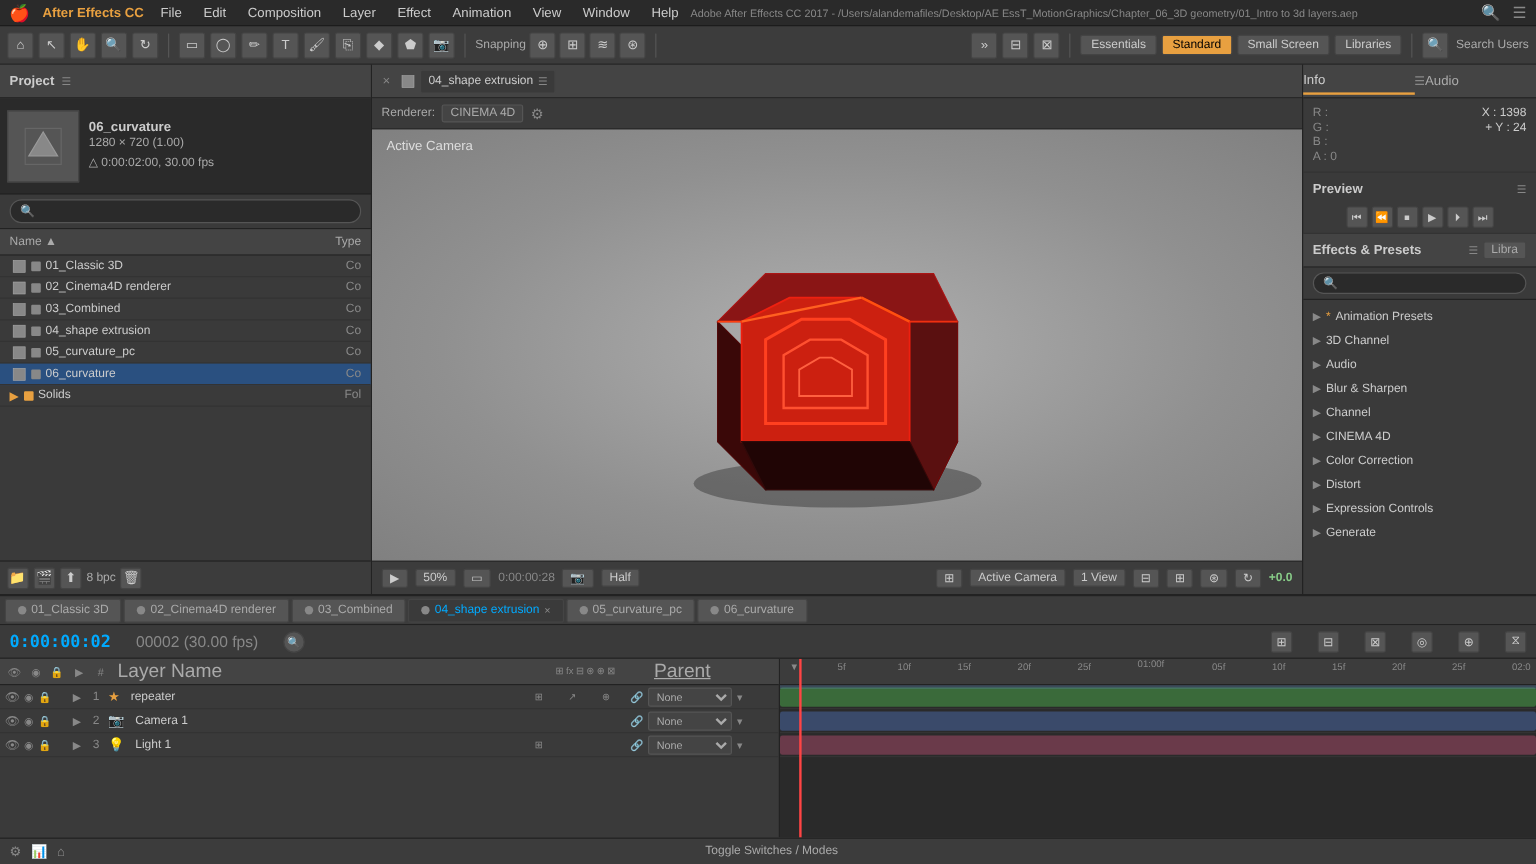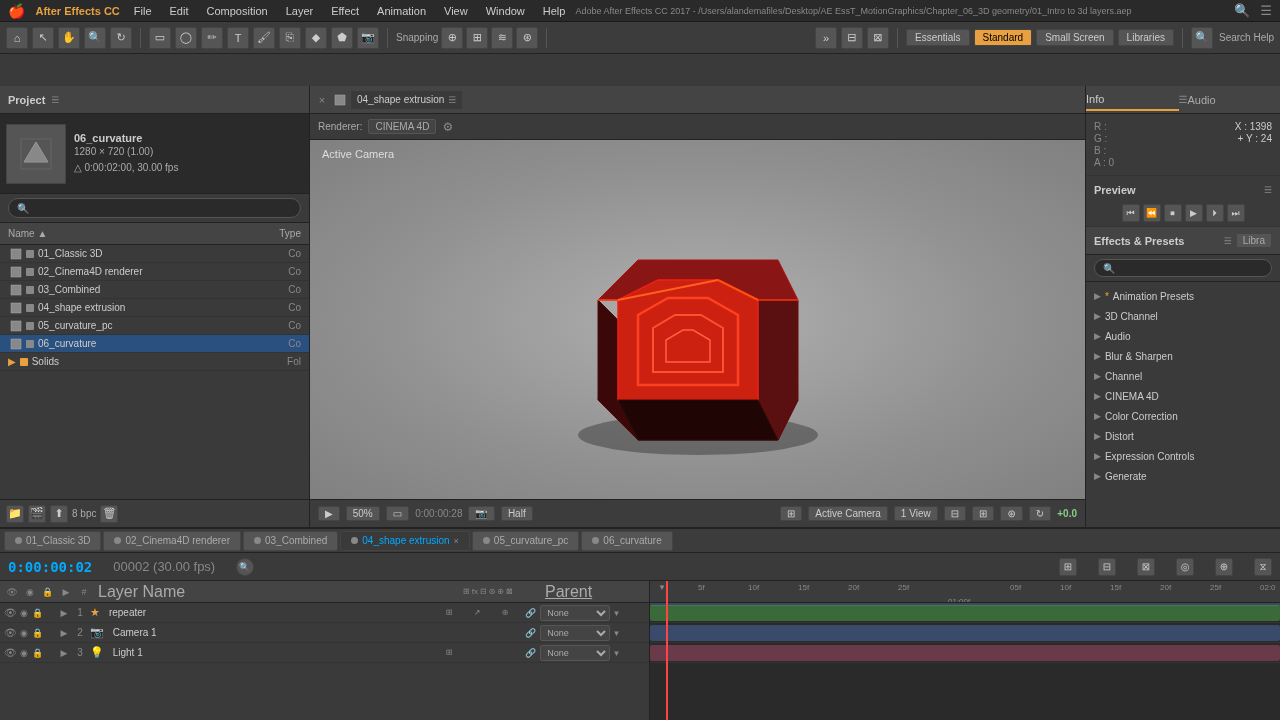--- a/index.html
+++ b/index.html
@@ -50,21 +50,20 @@
     .toolbar-sep { width: 1px; height: 20px; background: #555; margin: 0 4px; }
     .snapping-area { display: flex; align-items: center; gap: 3px; }
     .snap-label { color: #aaa; font-size: 10px; }
     .ws-btn { padding: 2px 8px; background: #555; border: 1px solid #444; border-radius: 2px; color: #ccc; font-size: 10px; cursor: pointer; }
     .ws-btn.active { background: #e8a040; color: #000; }
 
     
     #main-area {
       display: flex;
       height: calc(720px - 22px - 32px - 225px);
-      margin-top: 32px;
     }
 
     
     #left-panel {
       width: 310px;
       background: #3a3a3a;
       border-right: 1px solid #222;
       display: flex;
       flex-direction: column;
     }
@@ -500,21 +499,21 @@
   <div class="toolbar-btn">»</div>
   <div class="toolbar-btn">⊟</div>
   <div class="toolbar-btn">⊠</div>
   <div class="toolbar-sep"></div>
   <span class="ws-btn">Essentials</span>
   <span class="ws-btn active">Standard</span>
   <span class="ws-btn">Small Screen</span>
   <span class="ws-btn">Libraries</span>
   <div class="toolbar-sep"></div>
   <div class="toolbar-btn">🔍</div>
-  <span style="font-size:10px; color:#aaa; margin-left:2px;">Search Help</span>
+  <span style="font-size:10px; color:#aaa; margin-left:2px;">Search Users</span>
 </div>
 
 <div id="main-area">
 
   <div id="left-panel">
     <div id="project-header">
       <span class="panel-title">Project</span>
       <span style="font-size:9px; color:#888;">☰</span>
     </div>
     <div id="project-preview">
@@ -918,21 +917,21 @@
     <div id="timeline-right">
 
       <div class="timeline-ruler">
         <div style="position:absolute;left:0;top:0;width:100%;height:100%;display:flex;align-items:flex-start;padding-top:2px;overflow:hidden;">
           <span style="font-size:8px;color:#888;position:absolute;left:8px;top:2px;">▼</span>
           <span style="font-size:8px;color:#888;position:absolute;left:48px;top:2px;">5f</span>
           <span style="font-size:8px;color:#888;position:absolute;left:98px;top:2px;">10f</span>
           <span style="font-size:8px;color:#888;position:absolute;left:148px;top:2px;">15f</span>
           <span style="font-size:8px;color:#888;position:absolute;left:198px;top:2px;">20f</span>
           <span style="font-size:8px;color:#888;position:absolute;left:248px;top:2px;">25f</span>
-          <span style="font-size:8px;color:#888;position:absolute;left:298px;top:16px;">01:00f</span>
+          <span style="font-size:8px;color:#888;position:absolute;left:298px;top:0;">01:00f</span>
           <span style="font-size:8px;color:#888;position:absolute;left:360px;top:2px;">05f</span>
           <span style="font-size:8px;color:#888;position:absolute;left:410px;top:2px;">10f</span>
           <span style="font-size:8px;color:#888;position:absolute;left:460px;top:2px;">15f</span>
           <span style="font-size:8px;color:#888;position:absolute;left:510px;top:2px;">20f</span>
           <span style="font-size:8px;color:#888;position:absolute;left:560px;top:2px;">25f</span>
           <span style="font-size:8px;color:#888;position:absolute;left:610px;top:2px;">02:0</span>
         </div>
       </div>
 
       <div class="timeline-tracks">

